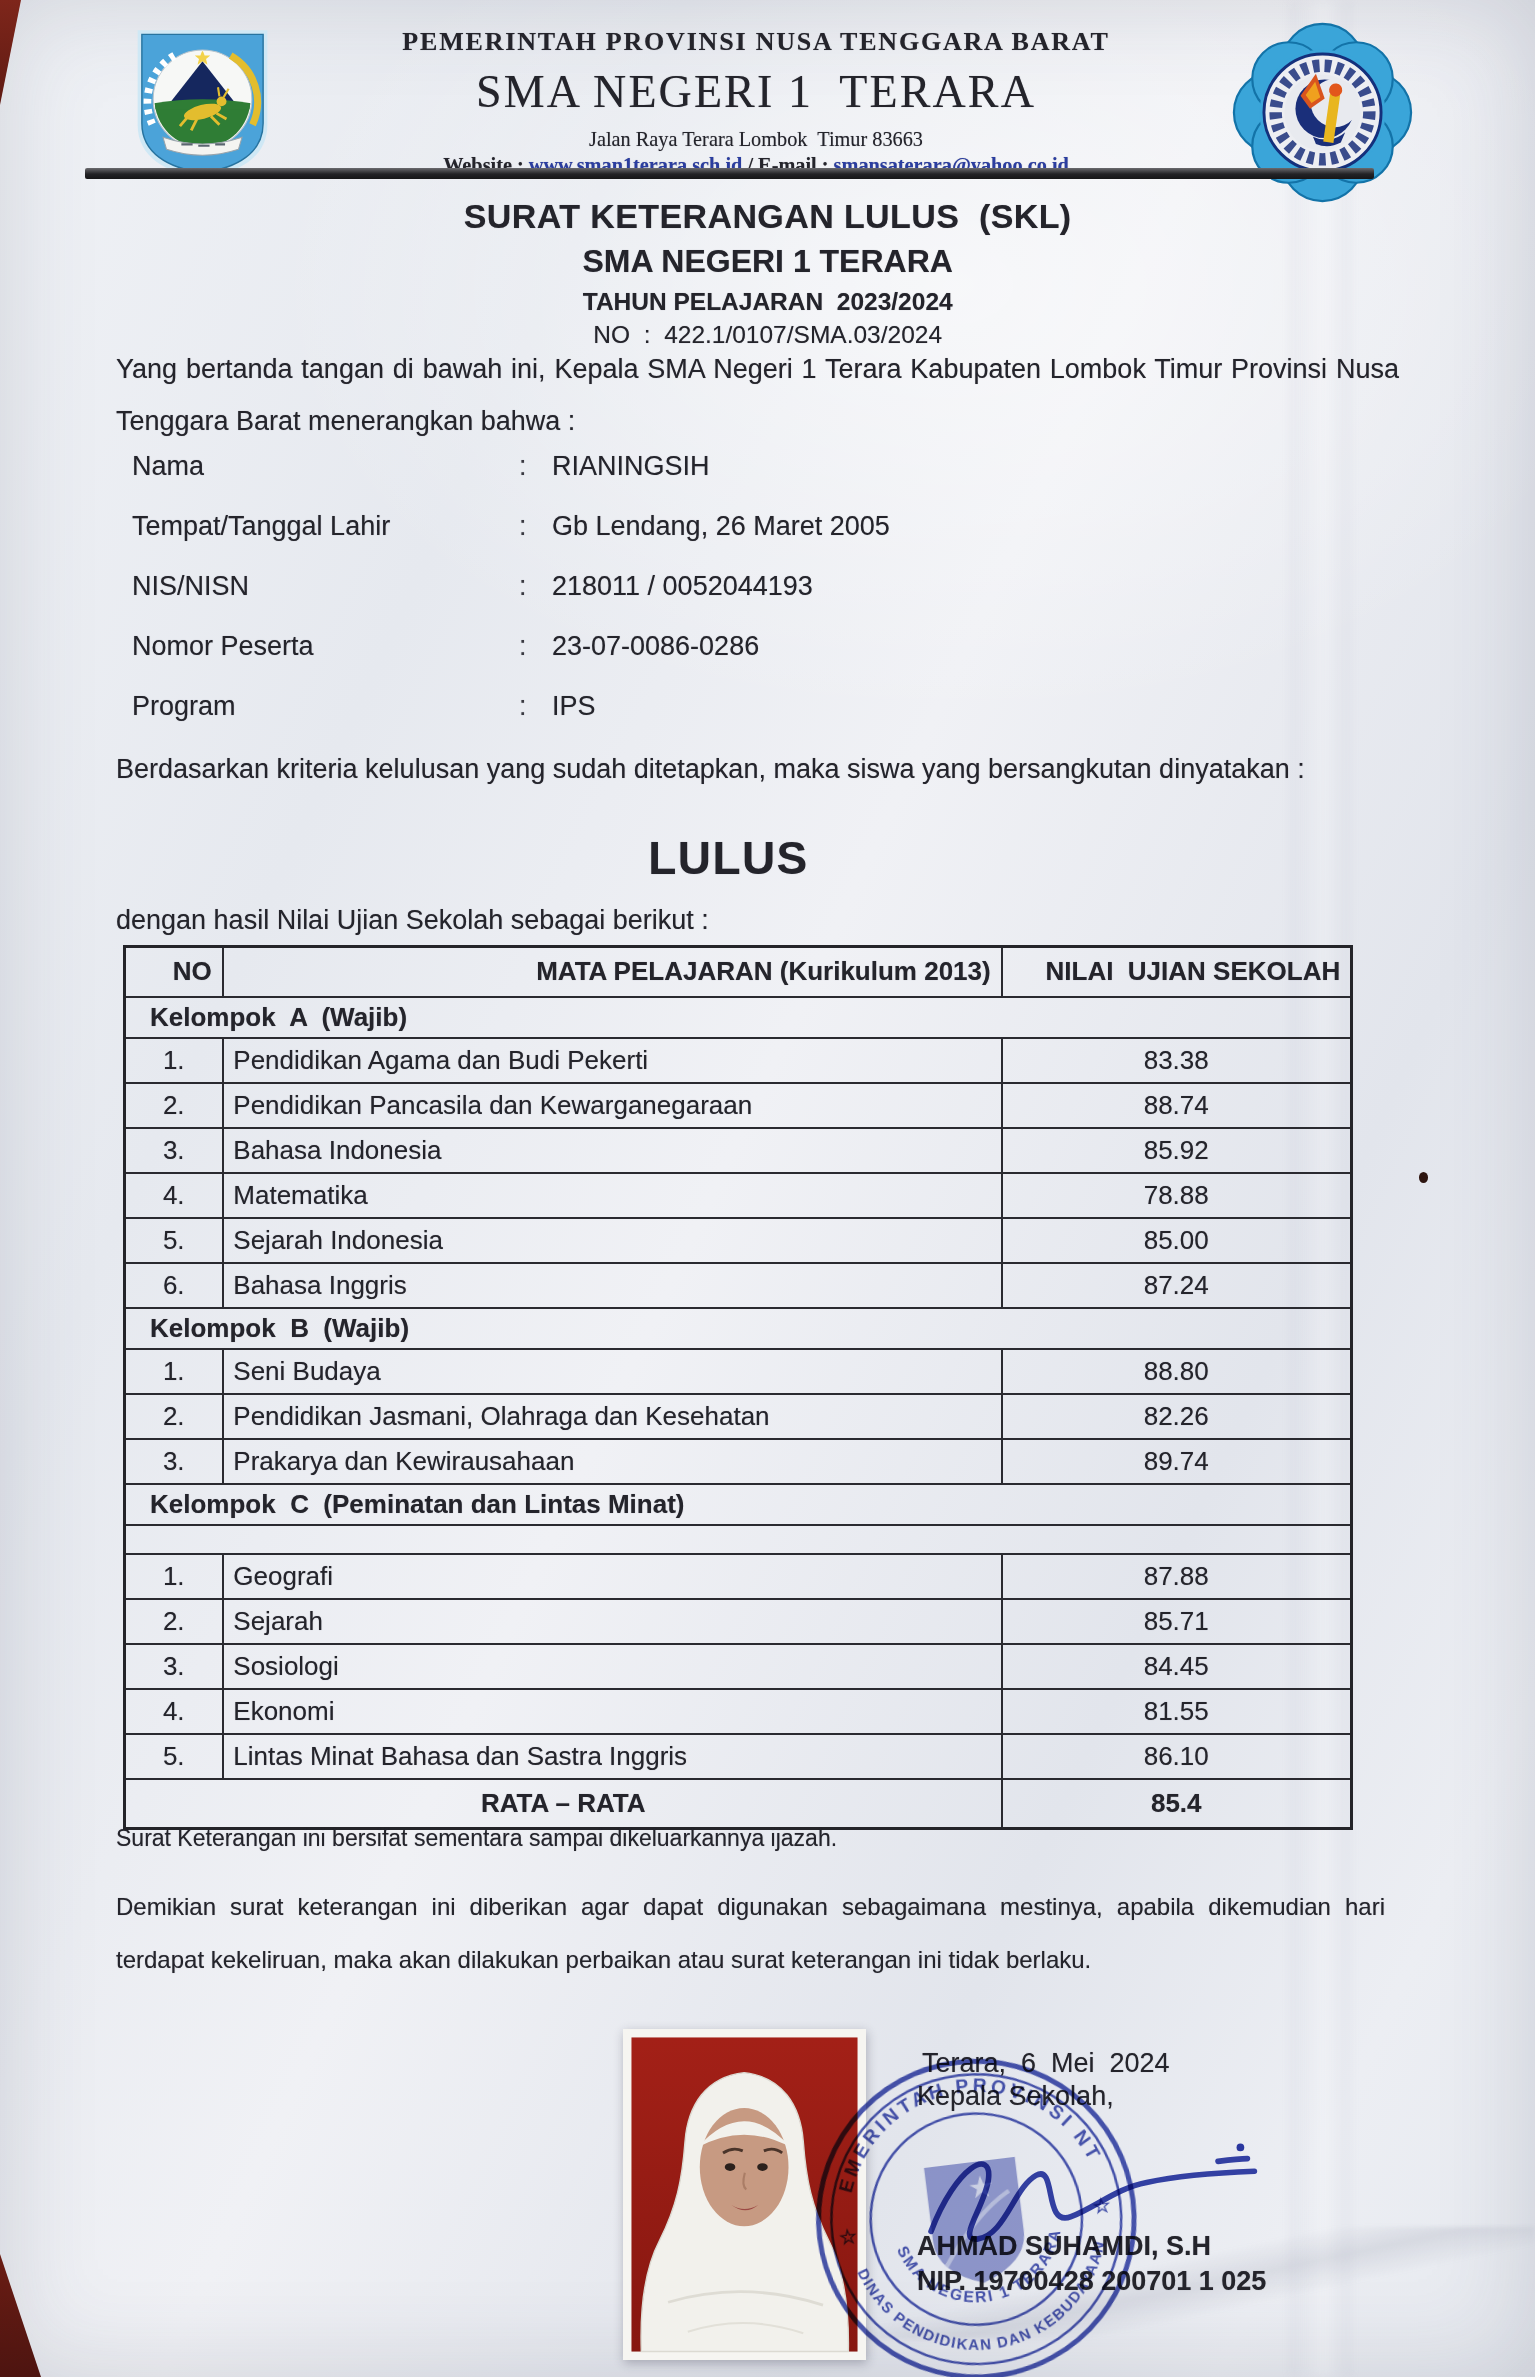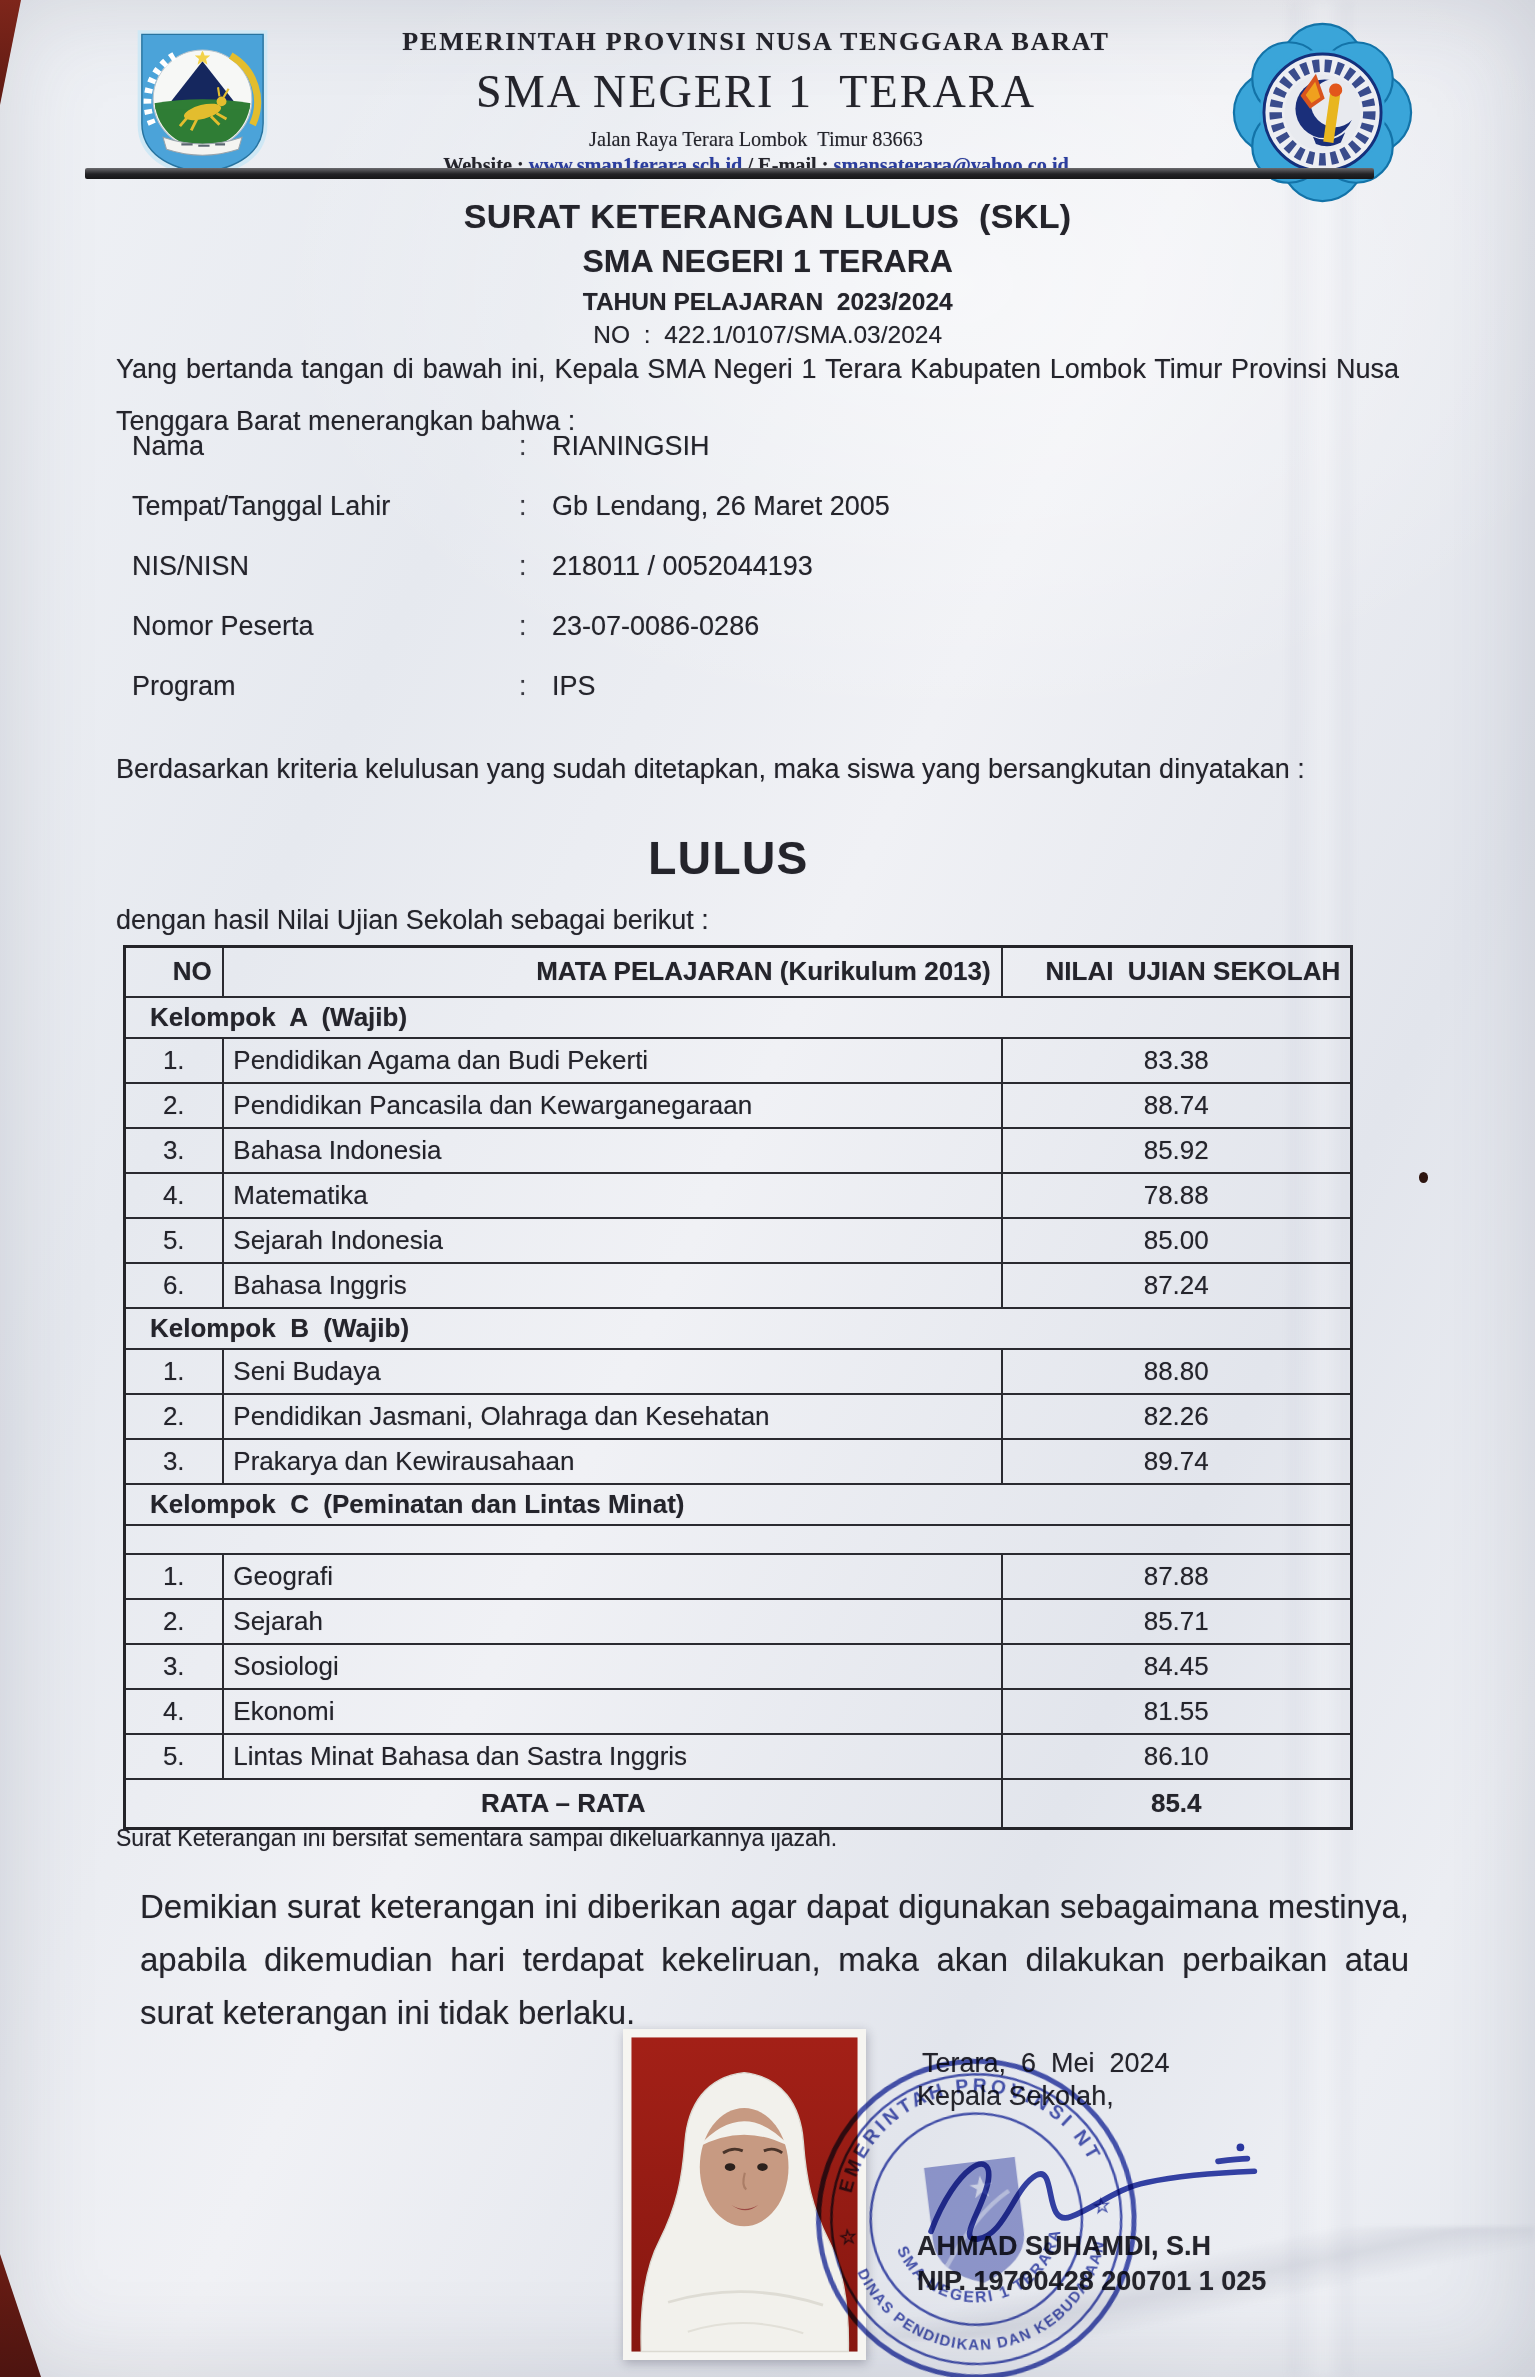--- a/index.html
+++ b/index.html
@@ -47,21 +47,21 @@
   
   .title-block { position:absolute; left:11.2px; top:197px; width:1513px; text-align:center; }
   .t1 { font-size:34px; font-weight:700; letter-spacing:0.4px; }
   .t2 { font-size:32px; font-weight:700; margin-top:7px; }
   .t3 { font-size:24.5px; font-weight:700; margin-top:8.4px; }
   .t4 { font-size:24.5px; font-weight:400; margin-top:4.2px; }
 
   .intro { position:absolute; left:116px; top:343px; width:1283px;
     font-size:27px; line-height:52px; text-align:justify; }
 
-  .fields { position:absolute; left:132px; top:416px; width:1190px; }
+  .fields { position:absolute; left:132px; top:436px; width:1190px; }
   .frow { position:relative; height:60px; font-size:27px; }
   .frow .lab { position:absolute; left:0; top:15.4px; }
   .frow .sep { position:absolute; left:387px; top:15.4px; color:#3a3a42; }
   .frow .val { position:absolute; left:420px; top:15.4px; }
 
   .statement { position:absolute; left:116px; top:744px; width:1283px;
     font-size:27px; line-height:50px; text-align:justify; }
   .result { position:absolute; left:0; top:831px; width:1457px; text-align:center;
     font-size:46px; font-weight:700; letter-spacing:1.4px; }
   .table-intro { position:absolute; left:116px; top:905px; font-size:27px; }
@@ -75,21 +75,21 @@
   tr.sec td { height:41px; font-weight:700; text-align:left; padding-left:24px; }
   tr.row td { height:45px; }
   td.no { text-align:center; }
   td.subject { padding-left:24px; }
   td.score { text-align:center; }
   tr.spacer td { height:29px; }
   tr.foot td { height:50px; font-weight:700; text-align:center; }
 
   .note { position:absolute; left:116px; top:1825px; font-size:23px; }
   .closing { position:absolute; left:116px; top:1880px; width:1269px;
-    font-size:33px; line-height:53px; text-align:justify;margin-left:24px; }
+    font-size:24px; line-height:53px; text-align:justify; }
 
   
   .photo { position:absolute; left:623px; top:2029px; width:243px; height:331px;
     box-shadow:1.4px 2.8px 9.8px rgba(40,40,60,.30); filter:blur(0.3px); }
   .sig-date  { position:absolute; left:922px; top:2048px; font-size:27px; }
   .sig-title { position:absolute; left:917px; top:2081px; font-size:27px; }
   .sig-name  { position:absolute; left:917px; top:2231px; font-size:27px; font-weight:700; }
   .sig-nip   { position:absolute; left:917px; top:2266px; font-size:27px; font-weight:700; }
   .stamp { position:absolute; left:798px; top:2056px; width:357px; height:329px;
     mix-blend-mode:multiply; opacity:.92; filter:blur(0.3px); transform:rotate(-7deg); }

